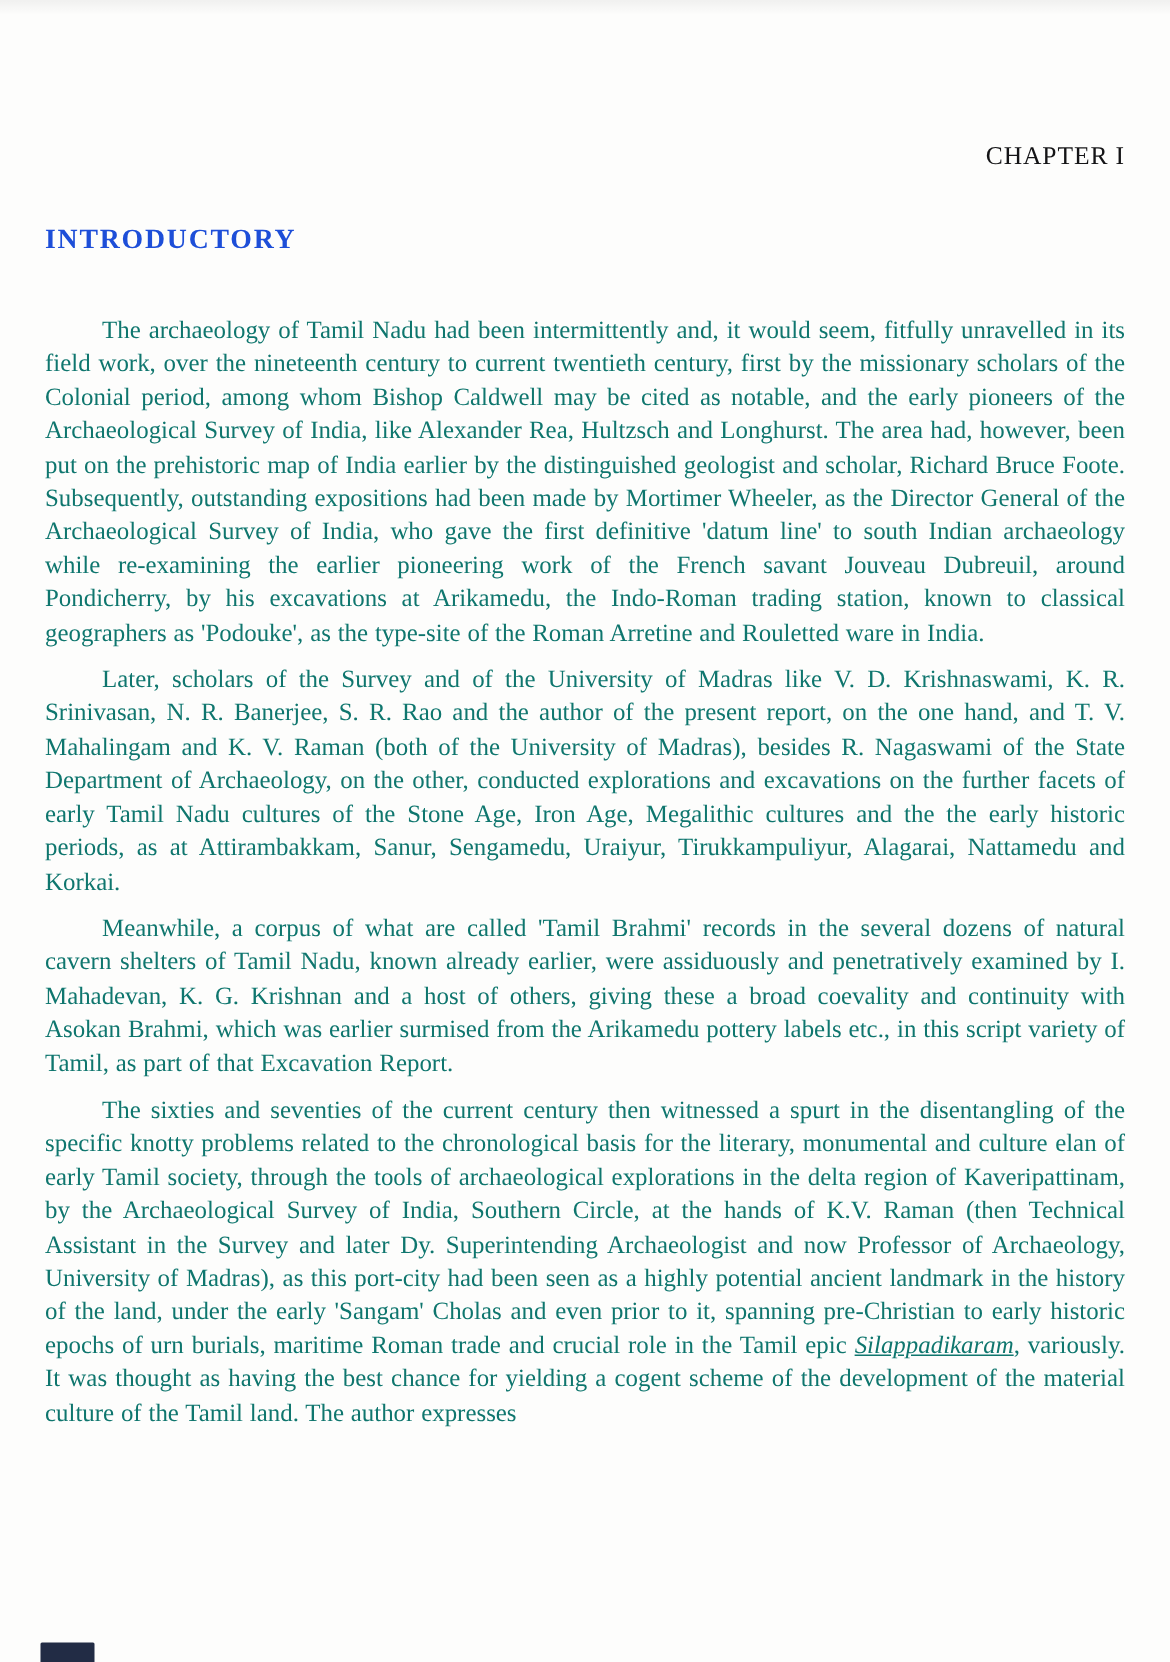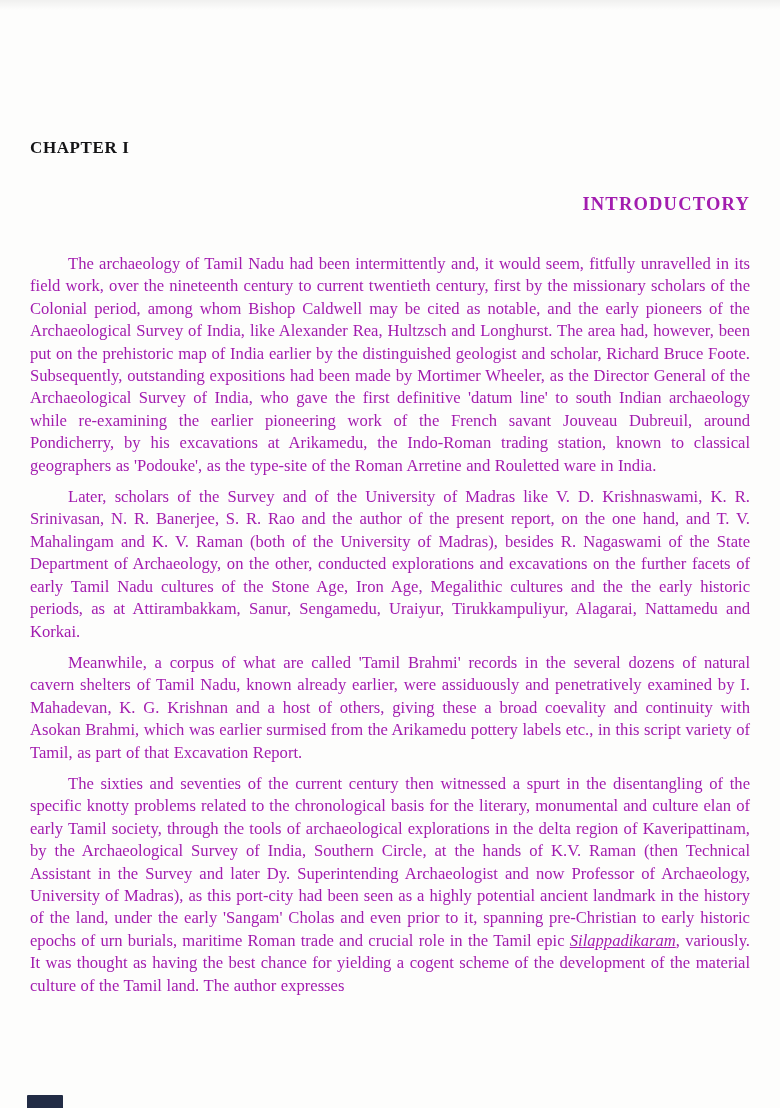--- a/index.html
+++ b/index.html
@@ -15,44 +15,43 @@
     position: relative;
     width: 780px;
     height: 1108px;
     background: #fdfdfc;
     padding: 94px 30px 0 30px;
     overflow: hidden;
     color: #1d1d1f;
   }
 
   .chapter-title {
-    text-align: left;
-    font-weight: bold;
+    text-align: right;
+    font-weight: normal;
     font-size: 17px;
     letter-spacing: 0.6px;
     color: #141416;
     margin-bottom: 36px;
-    margin-top: 44px;
   }
 
   .section-title {
-    text-align: right;
+    text-align: left;
     font-weight: bold;
     font-size: 18.5px;
     letter-spacing: 1.2px;
-    color: #a21caf;
+    color: #1d4ed8;
     margin-bottom: 38px;
   }
 
   .body-para {
     font-size: 16.6px;
     line-height: 22.4px;
     text-align: justify;
     text-indent: 38px;
-    color: #a21caf;
+    color: #0f766e;
     margin-bottom: 9px;
     word-spacing: 0.4px;
   }
 
   .body-para em {
     font-style: italic;
     text-decoration: underline;
   }
 
   

